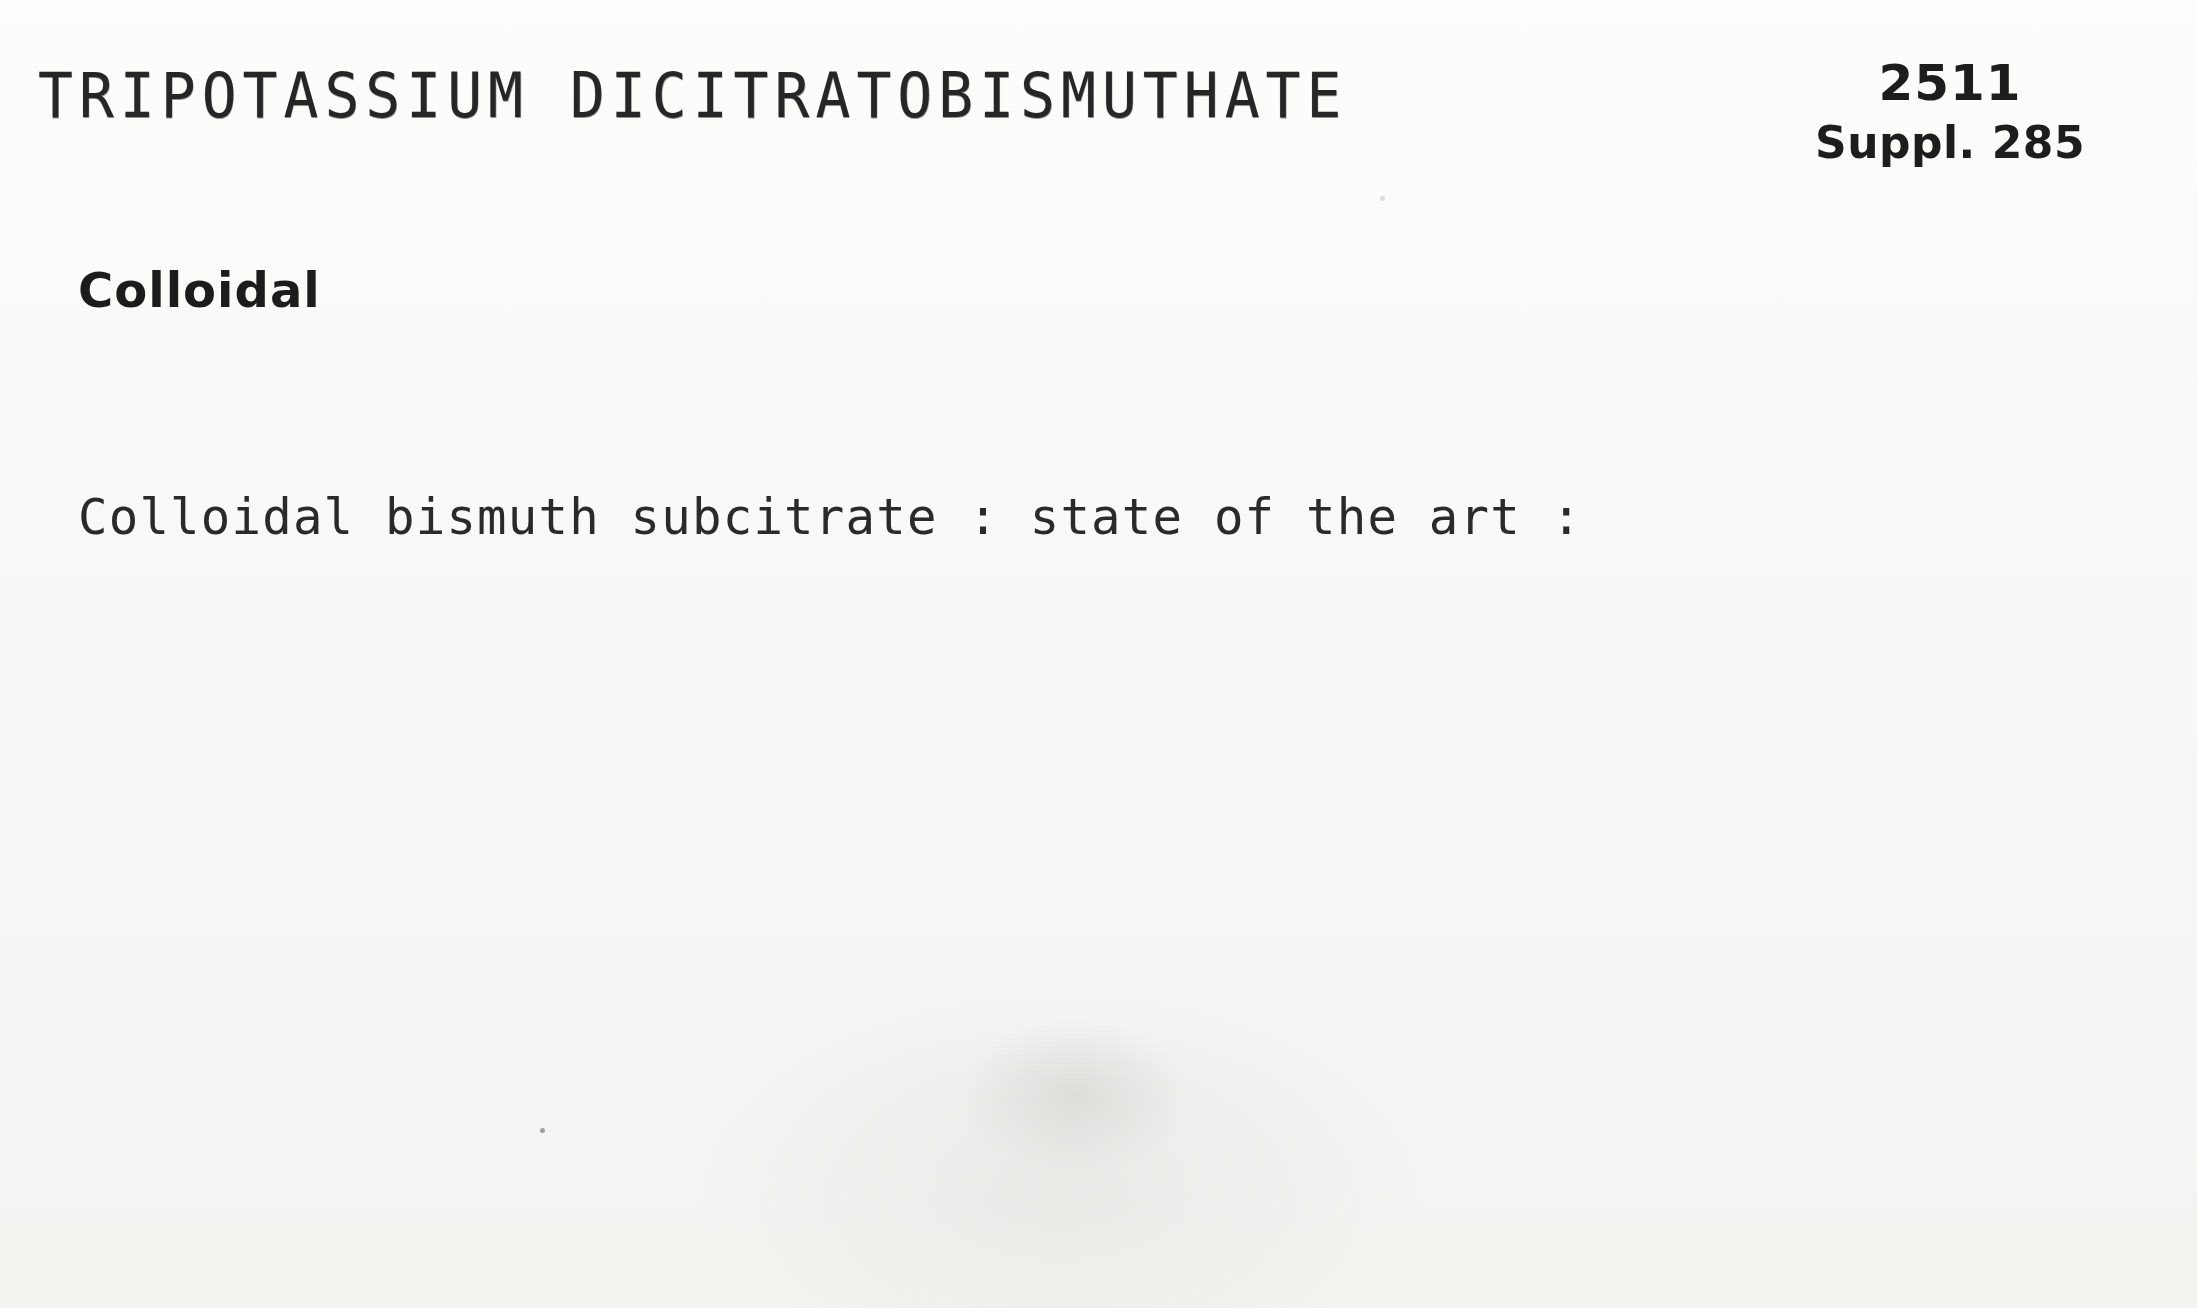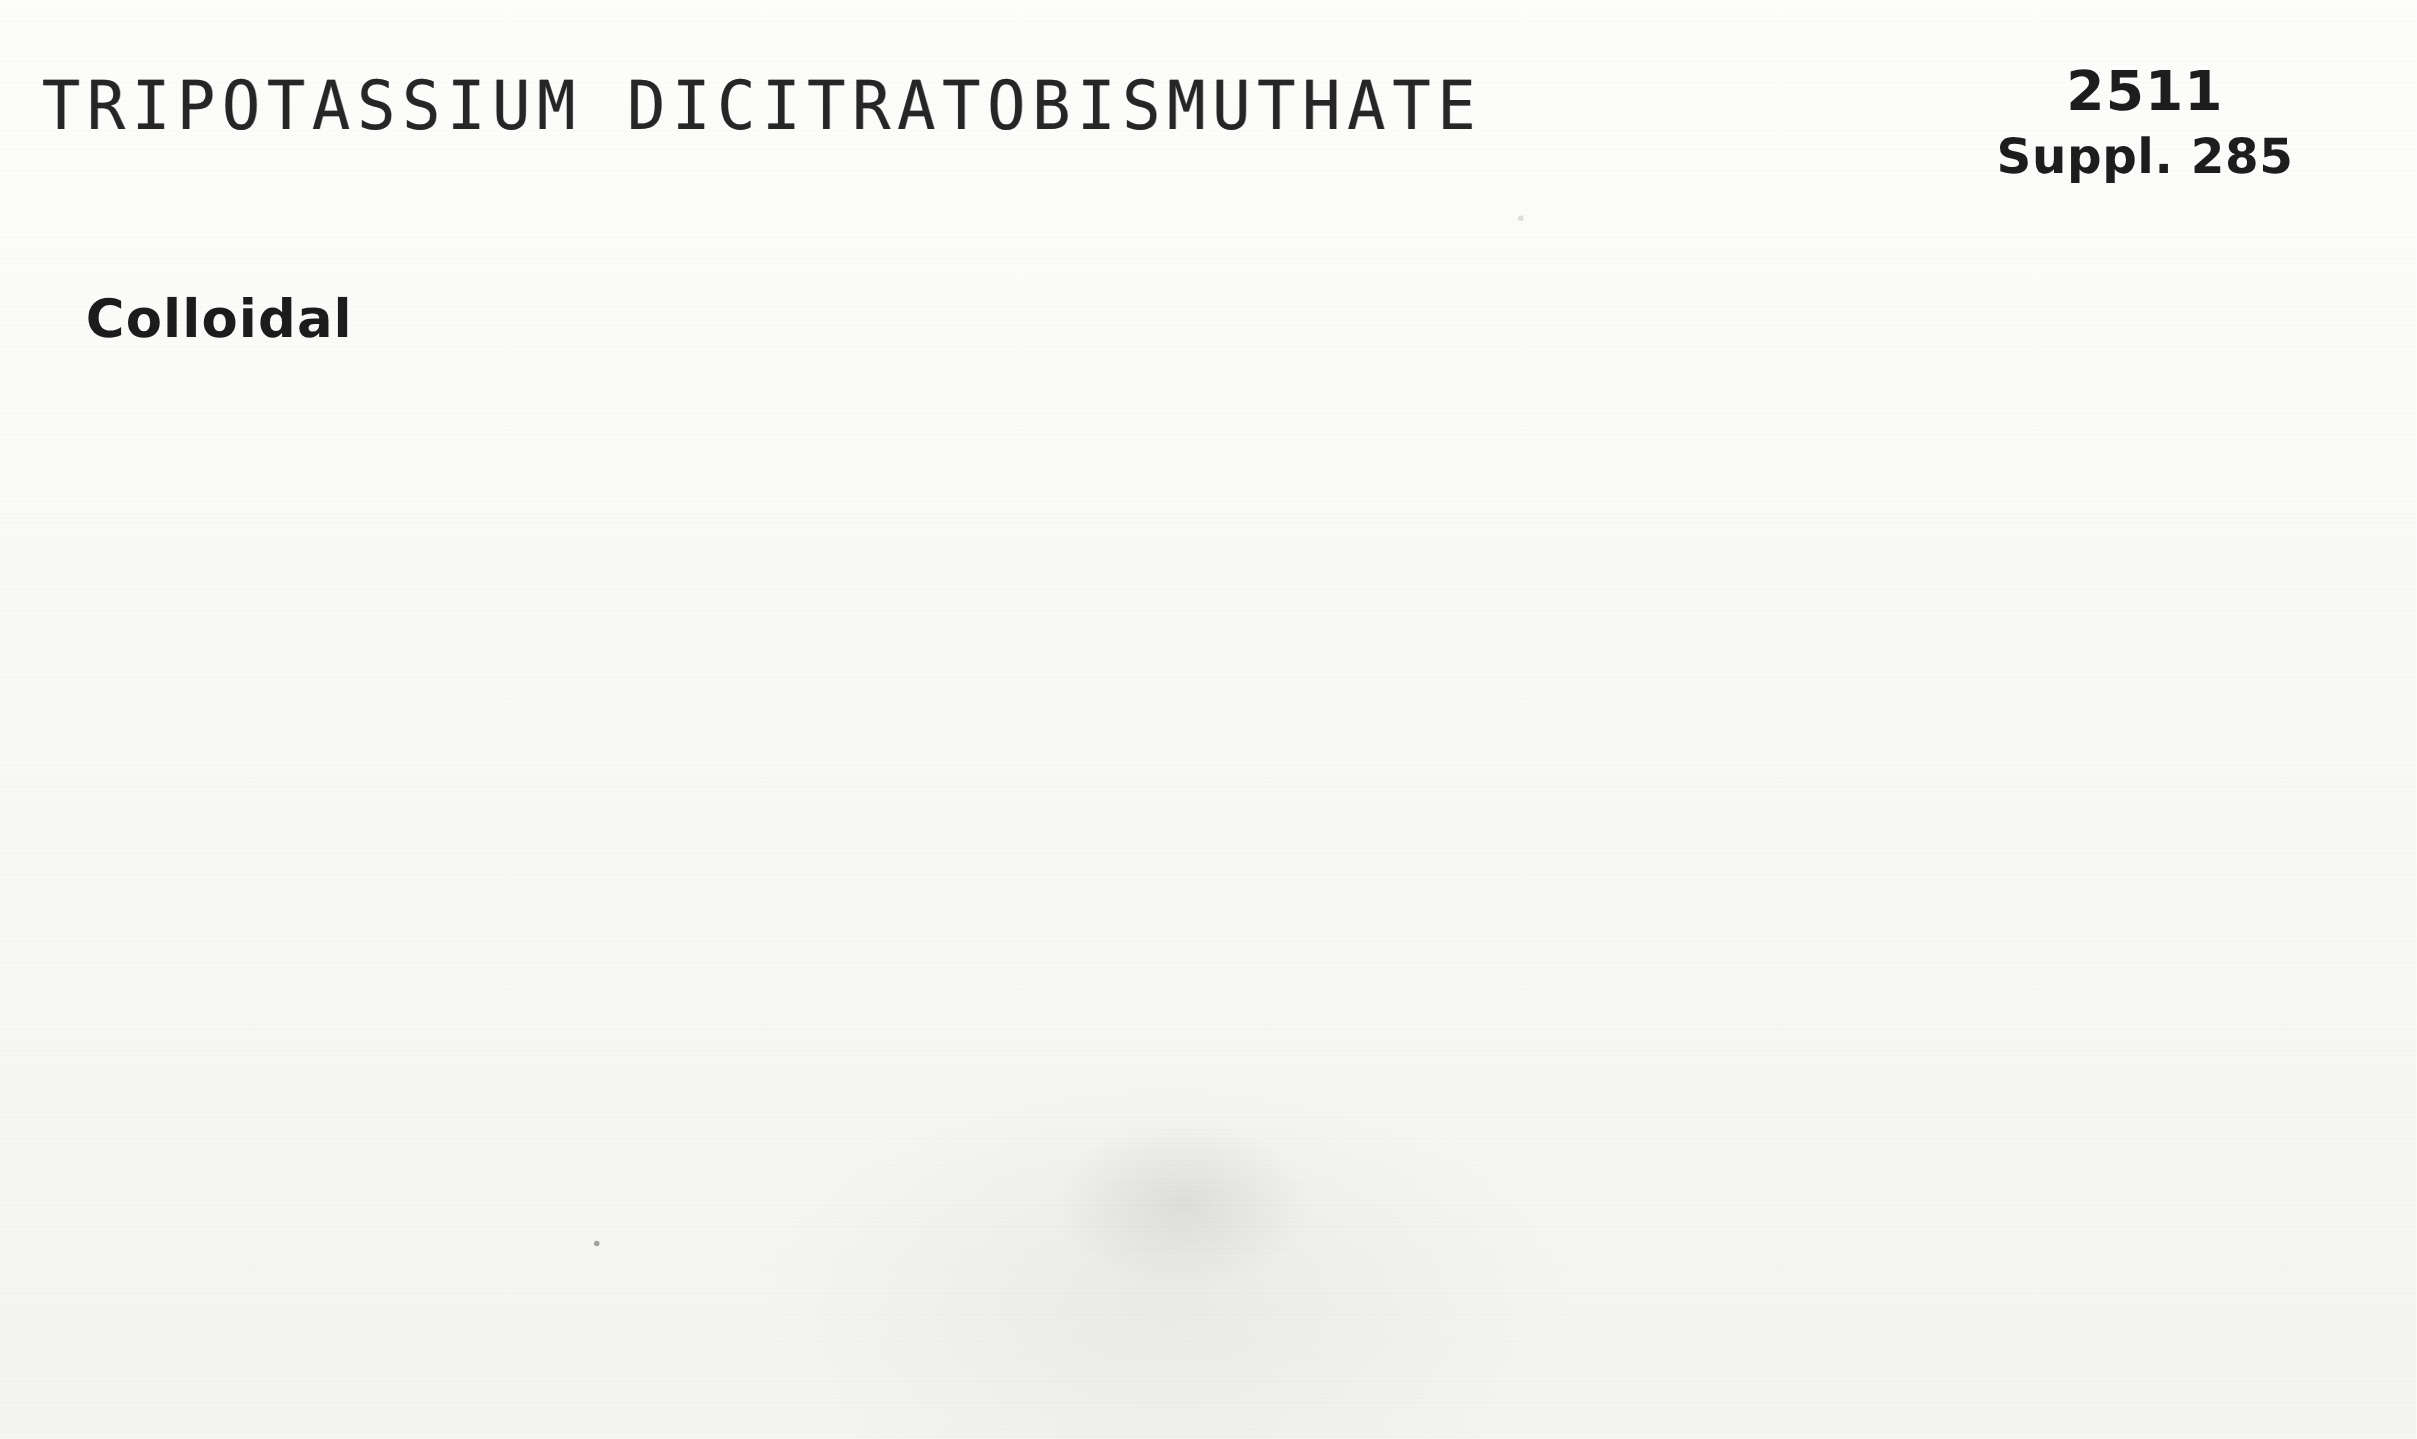--- a/index.html
+++ b/index.html
@@ -134,20 +134,21 @@
 
     <div class="ref-block">
       <div class="ref-num">2511</div>
       <div class="ref-suppl">Suppl. 285</div>
     </div>
   </div>
 
   <div class="entry">
     <div class="entry-title">Colloidal</div>
     <div class="entry-body">
+      <span class="line">Colloidal bismuth subcitrate : state of the art :</span>
       
       
       
       
       
     </div>
   </div>
 
   <div class="smudge"></div>
   <div class="speck" style="left:540px; top:1128px;"></div>

